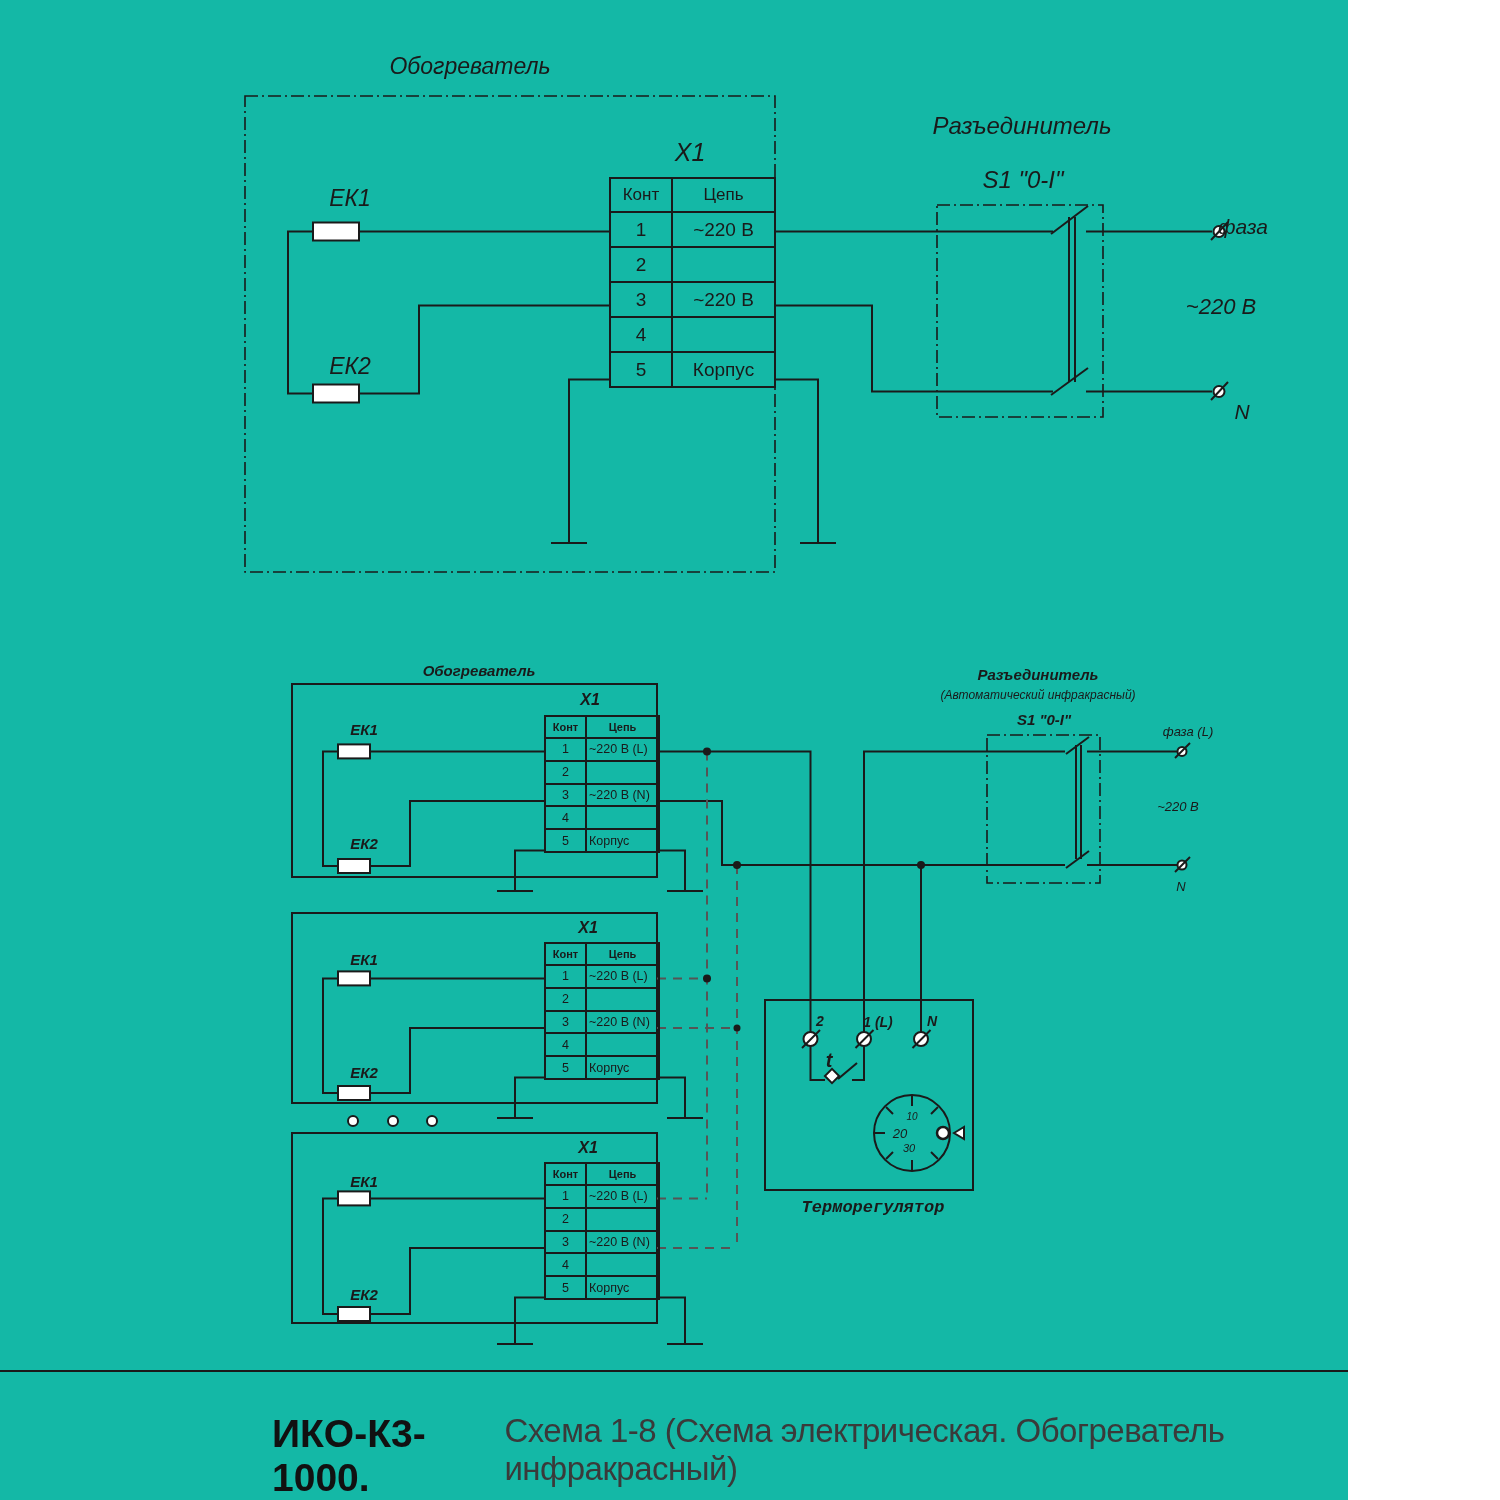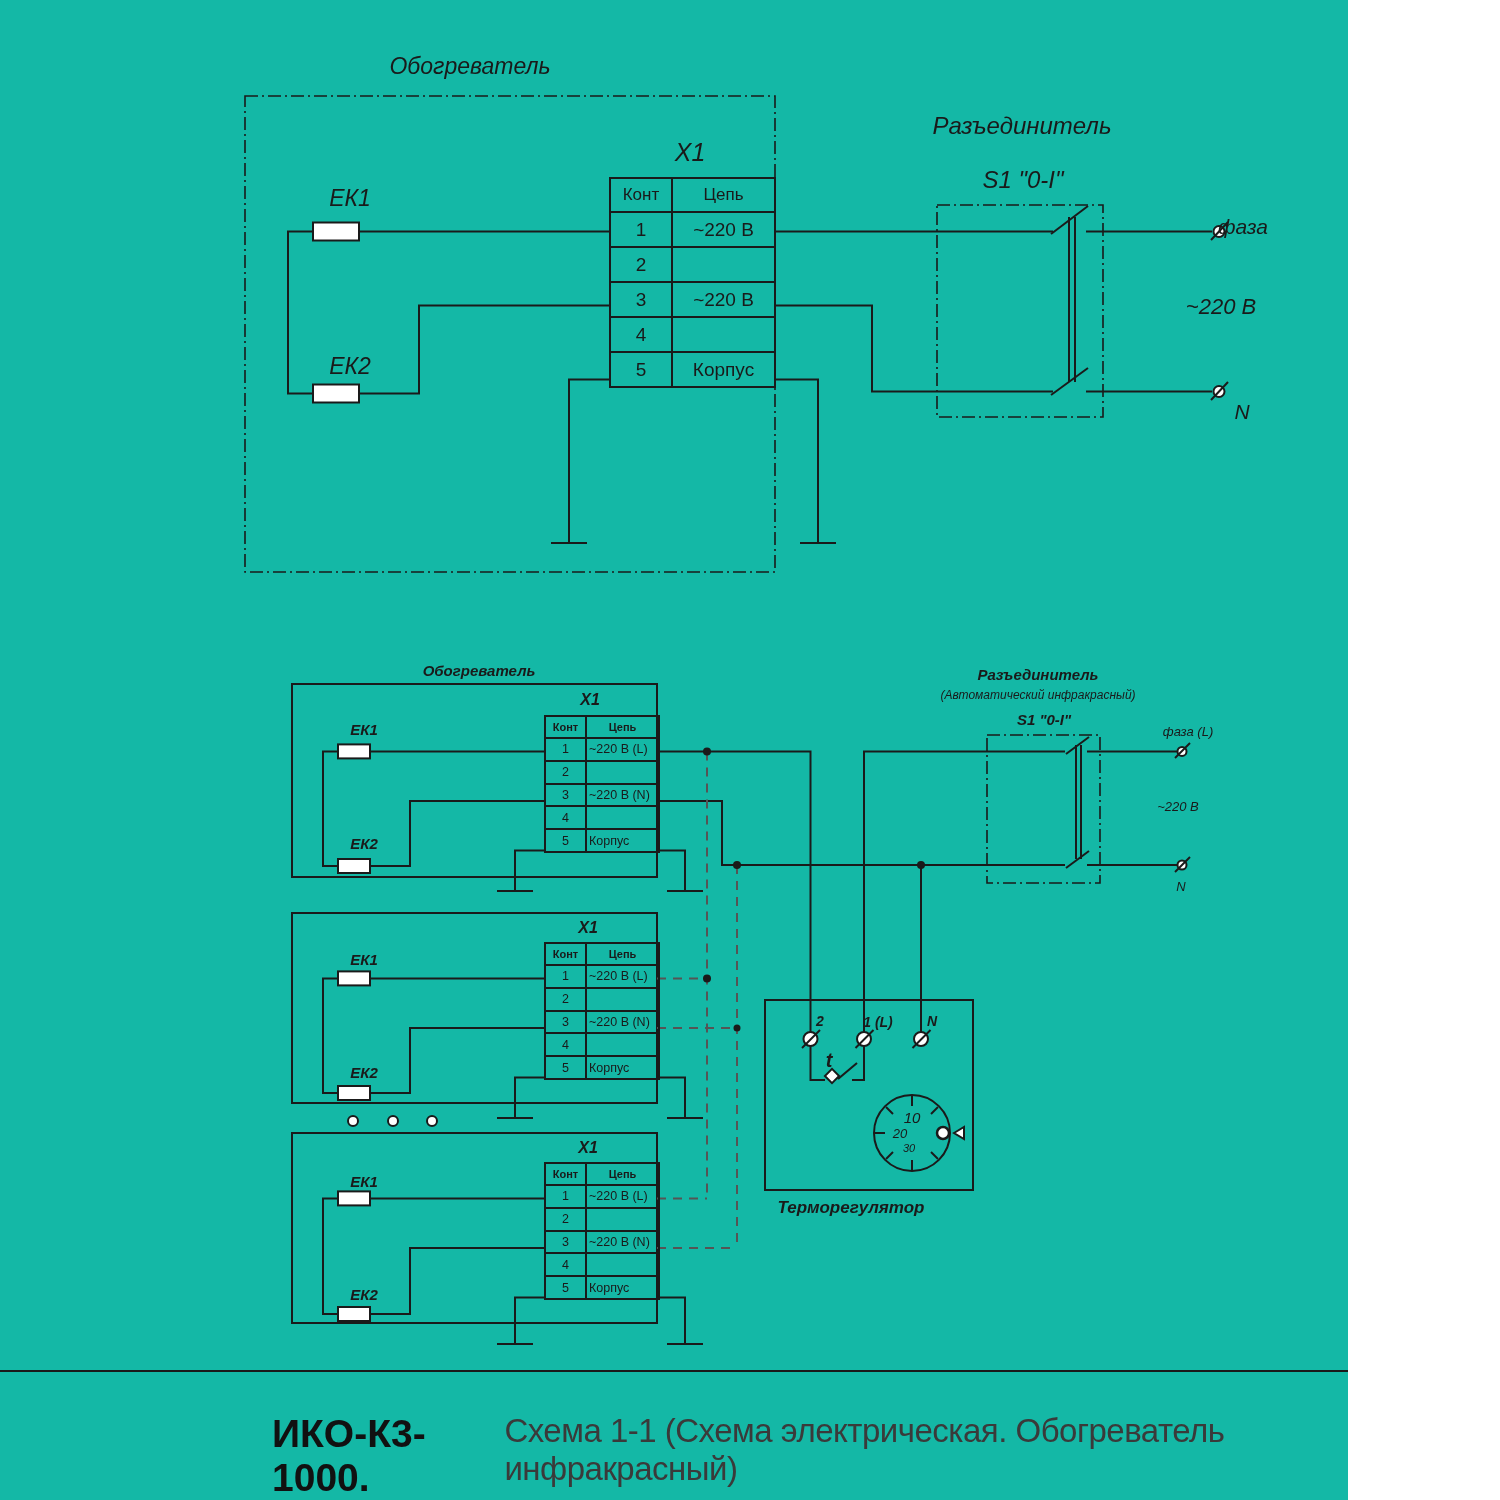--- a/index.html
+++ b/index.html
@@ -314,24 +314,24 @@
   <div class="lbl" style="left:1038px;top:695px;font-size:12px;">(Автоматический инфракрасный)</div>
   <div class="lbl b" style="left:1044px;top:719px;font-size:15px;">S1 "0-I"</div>
   <div class="lbl" style="left:1188px;top:731px;font-size:13px;">фаза (L)</div>
   <div class="lbl" style="left:1178px;top:806px;font-size:13px;">~220 В</div>
   <div class="lbl" style="left:1181px;top:886px;font-size:13px;">N</div>
 
   <div class="lbl b" style="left:820px;top:1021px;font-size:14px;">2</div>
   <div class="lbl b" style="left:878px;top:1022px;font-size:14px;">1 (L)</div>
   <div class="lbl b" style="left:932px;top:1021px;font-size:14px;">N</div>
   <div class="lbl b" style="left:829px;top:1060px;font-size:20px;">t</div>
-  <div class="lbl" style="left:912px;top:1117px;font-size:15px;">10</div>
+  <div class="lbl" style="left:912px;top:1117px;font-size:10px;">10</div>
   <div class="lbl" style="left:900px;top:1133px;font-size:13px;">20</div>
   <div class="lbl" style="left:909px;top:1148px;font-size:11px;">30</div>
-  <div class="lbl b" style="left:851px;top:1207px;font-size:17px;">Терморегулятор</div>
+  <div class="lbl b" style="left:873px;top:1207px;font-size:17px;font-family:Liberation Mono, monospace;">Терморегулятор</div>
 
   <div id="footer-line"></div>
   <div id="footer-title">
     <span id="footer-model">ИКО-К3-1000.</span>
-    <span id="footer-sub">Схема 1-1 (Схема электрическая. Обогреватель инфракрасный)</span>
+    <span id="footer-sub">Схема 1-8 (Схема электрическая. Обогреватель инфракрасный)</span>
   </div>
 
 </div>
 
 </body></html>

